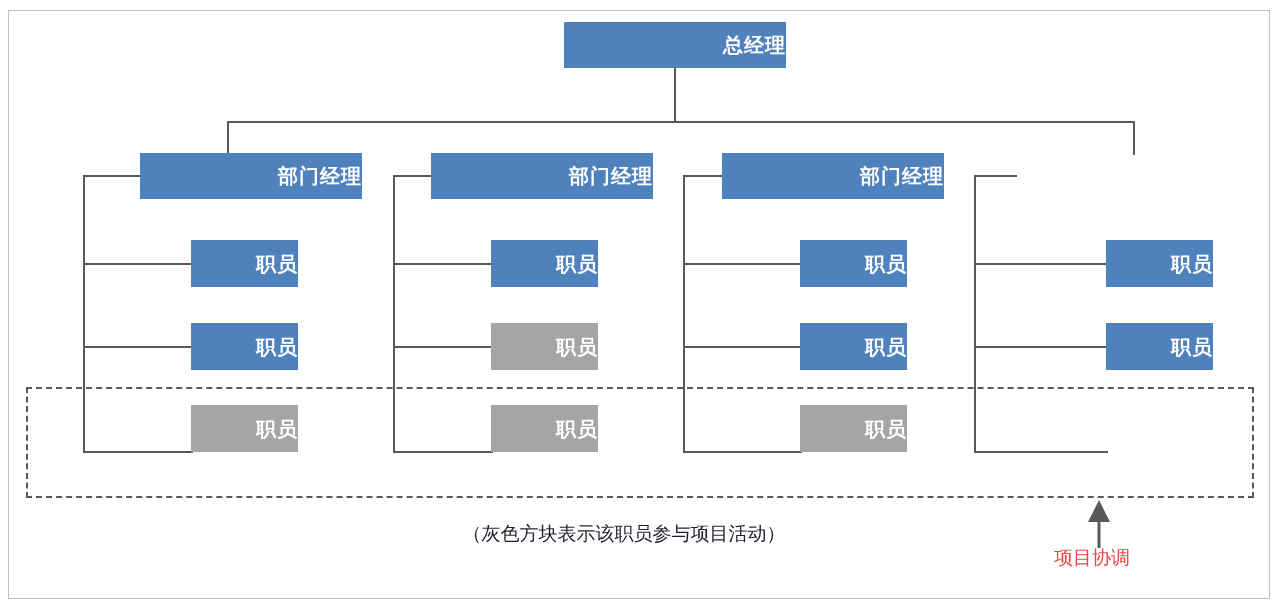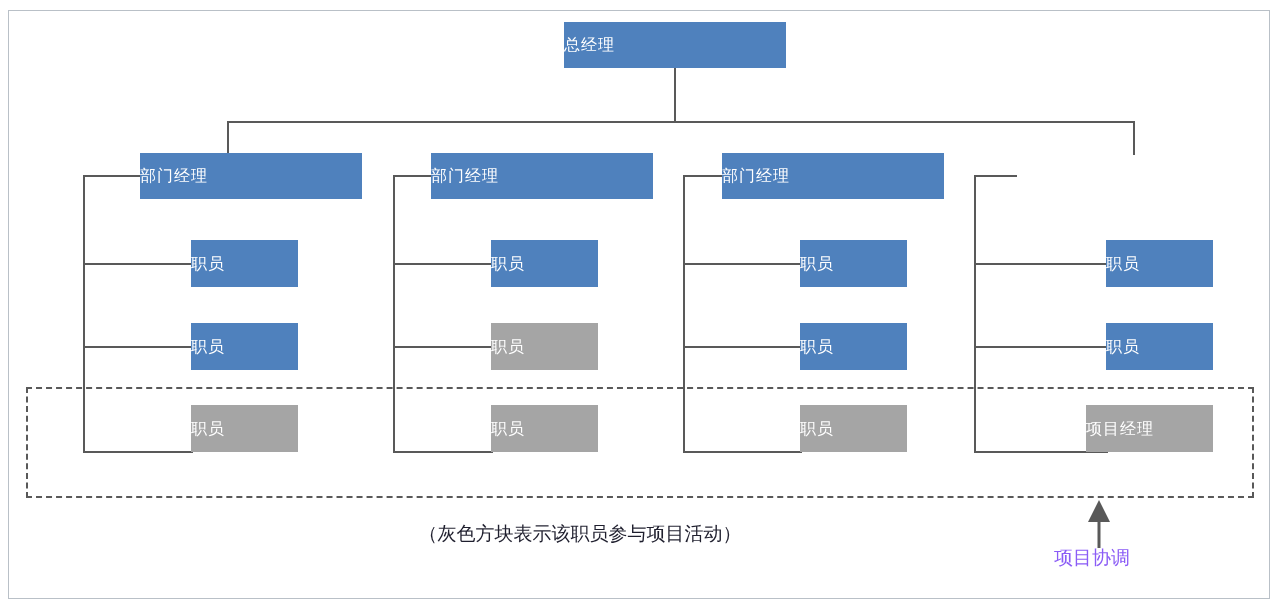--- a/index.html
+++ b/index.html
@@ -26,27 +26,28 @@
     height: 589px;
     border: 1px solid #b9c0c7;
     box-sizing: border-box;
   }
   
   .node {
     position: absolute;
     box-sizing: border-box;
     display: flex;
     align-items: center;
-    justify-content: flex-start;
+    justify-content: flex-end;
     color: #ffffff;
-    font-size: 16px;
+    font-size: 20px;
     letter-spacing: 1px;
     line-height: 1;
     white-space: nowrap;
     z-index: 5;
+    font-weight: bold;
   }
   .node.blue { background: #4f81bd; }
   .node.gray { background: #a5a5a5; }
   
   .line {
     position: absolute;
     background: #595959;
     z-index: 2;
   }
   .line.h { height: 2px; }
@@ -66,20 +67,21 @@
   #legend-caption {
     position: absolute;
     left: 0;
     top: 521px;
     width: 1160px;
     text-align: center;
     font-size: 19px;
     color: #1f1f2e;
     white-space: nowrap;
     z-index: 6;
+    padding-left: 44px;
   }
   
   #coordination-annotation {
     position: absolute;
     left: 1030px;
     top: 500px;
     width: 230px;
     height: 90px;
     z-index: 6;
   }
@@ -88,21 +90,21 @@
     left: 0;
     top: 0;
     width: 230px;
     height: 50px;
   }
   #coordination-label {
     position: absolute;
     left: 24px;
     top: 45px;
     font-size: 19px;
-    color: #8b5cf6;
+    color: #ef4444;
     white-space: nowrap;
   }
 </style>
 </head>
 <body>
 
 <div id="canvas">
 
   <div id="outer-frame"></div>
 
@@ -178,23 +180,20 @@
   <div class="line h" style="left:974px; top:175px; width:43px;"></div>
   <div class="line h" style="left:974px; top:263px; width:134px;"></div>
   <div class="line h" style="left:974px; top:346px; width:134px;"></div>
   <div class="line h" style="left:974px; top:451px; width:134px;"></div>
 
   <div class="node blue" style="left:1106px; top:240px; width:107px; height:47px;">
     <span>职员</span>
   </div>
   <div class="node blue" style="left:1106px; top:323px; width:107px; height:47px;">
     <span>职员</span>
-  </div>
-  <div class="node gray" style="left:1086px; top:405px; width:127px; height:47px;">
-    <span>项目经理</span>
   </div>
 
   <div id="project-band"></div>
 
   <div id="legend-caption">（灰色方块表示该职员参与项目活动）</div>
 
   <div id="coordination-annotation">
     <svg id="coordination-arrow" viewBox="0 0 230 50">
       <line x1="69" y1="48" x2="69" y2="18" stroke="#595959" stroke-width="3"></line>
       <polygon points="69,0 58,22 80,22" fill="#595959"></polygon>

